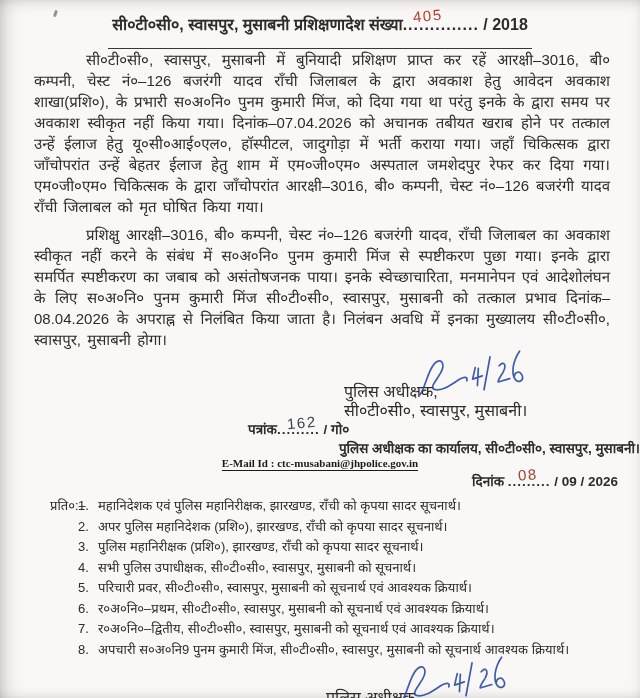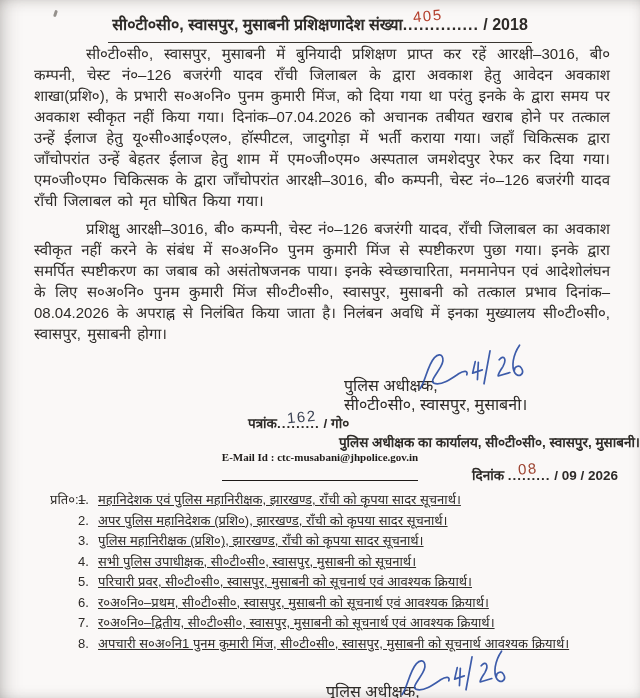--- a/index.html
+++ b/index.html
@@ -10,21 +10,21 @@
                inset 0 10px 18px -14px rgba(60,55,50,.35),
                inset -6px -8px 16px -12px rgba(60,55,50,.25);
     font-family:"Liberation Sans", sans-serif;
     color:#2e2b28;
   }
   .page::before{ 
     content:"";position:absolute;left:54px;top:10px;width:3px;height:7px;
     background:#6b6560;border-radius:2px;transform:rotate(18deg);opacity:.7;
   }
   .title{ text-align:center;padding-top:13px;font-size:16px;font-weight:bold; }
-  .title-inner{ display:inline-block;border-bottom:1.6px solid #3a3631;padding:0 4px 7px 4px; }
+  .title-inner{ display:inline-block;border-bottom:1.6px solid #3a3631;padding:0 4px 13px 4px; }
   .fill{ position:relative;display:inline-block;letter-spacing:1px;font-weight:bold; }
   .fill .hand{
     position:absolute;top:-9px;left:10px;font-size:15px;font-weight:normal;
     letter-spacing:1.5px;transform:rotate(-5deg);white-space:nowrap;
   }
   .hand-red{ color:#b4402e; }
   .hand-ink{ color:#3a4152;top:-8px !important; }
   .hand-maroon{ color:#9c4330;top:-8px !important; }
   .para{
     margin:0 30px 0 34px;text-align:justify;font-size:15px;line-height:21px;
@@ -35,27 +35,27 @@
     width:250px;margin:2px 46px 0 auto;text-align:left;
     font-size:16px;line-height:19px;font-weight:normal;
   }
   .sig .scribble{ display:block;margin:0 auto -14px 70px;transform:rotate(-7deg); }
   .sig.bottom{ margin-right:64px;margin-top:-2px; }
   .refs{ font-size:13.5px; }
   .patrank{ margin:0 0 0 248px;font-weight:bold; }
   .office-line{ text-align:right;margin-top:1px;font-weight:bold; }
   .email-line{ text-align:center;margin-top:0;font-size:11px;font-weight:bold;
     font-family:"Liberation Serif", serif;color:#1d1a18; }
-  .email-line span{ border-bottom:1.2px solid #1d1a18;padding-bottom:17px; }
+  .email-line span{ border-bottom:1.2px solid #1d1a18;padding-bottom:1px; }
   .date-row{ margin-left:434px;margin-top:3px;font-weight:bold;padding-left:38px; }
   .dist{ position:relative;margin:6px 24px 0 34px;font-size:13px;line-height:20.5px; }
   .dist-prefix{ position:absolute;left:16px;top:0; }
   .dist-row{ display:flex;padding-left:44px; }
   .dist-num{ flex:none;width:20px; }
-  .dist-text{ flex:1;text-decoration:underline; }
+  .dist-text{ flex:1; }
   svg.scribble path{ stroke:#2d4ea3;stroke-width:1.7;fill:none;stroke-linecap:round;stroke-linejoin:round;opacity:.92; }
 </style>
 </head>
 <body>
 
 <div class="page">
 
   <div class="title">
     <span class="title-inner">
       <span>सी०टी०सी०, स्वासपुर, मुसाबनी प्रशिक्षणादेश संख्या</span><span class="fill"><span class="hand hand-red">405</span><span>..............</span></span>
@@ -123,21 +123,21 @@
     <div class="dist-row">
       <span class="dist-num">6.</span>
       <span class="dist-text">र०अ०नि०–प्रथम, सी०टी०सी०, स्वासपुर, मुसाबनी को सूचनार्थ एवं आवश्यक क्रियार्थ।</span>
     </div>
     <div class="dist-row">
       <span class="dist-num">7.</span>
       <span class="dist-text">र०अ०नि०–द्वितीय, सी०टी०सी०, स्वासपुर, मुसाबनी को सूचनार्थ एवं आवश्यक क्रियार्थ।</span>
     </div>
     <div class="dist-row">
       <span class="dist-num">8.</span>
-      <span class="dist-text">अपचारी स०अ०नि1 पुनम कुमारी मिंज, सी०टी०सी०, स्वासपुर, मुसाबनी को सूचनार्थ आवश्यक क्रियार्थ।</span>
+      <span class="dist-text">अपचारी स०अ०नि9 पुनम कुमारी मिंज, सी०टी०सी०, स्वासपुर, मुसाबनी को सूचनार्थ आवश्यक क्रियार्थ।</span>
     </div>
   </div>
 
   <div class="sig bottom">
     <svg class="scribble" width="118" height="44" viewBox="0 0 118 44">
       <path d="M4,36 C10,30 14,14 22,7 C30,1 33,9 27,17 C21,25 13,31 20,33 C27,35 36,30 44,26 C50,23 54,24 52,28"></path>
       <path d="M62,16 L58,27 L68,25 M65,17 L62,34"></path>
       <path d="M78,7 L68,39"></path>
       <path d="M86,17 C91,12 94,17 89,24 C85,29 83,31 83,33 L95,31"></path>
       <path d="M108,5 C100,14 97,26 100,32 C103,38 110,34 107,28 C105,24 100,26 100,29"></path>

